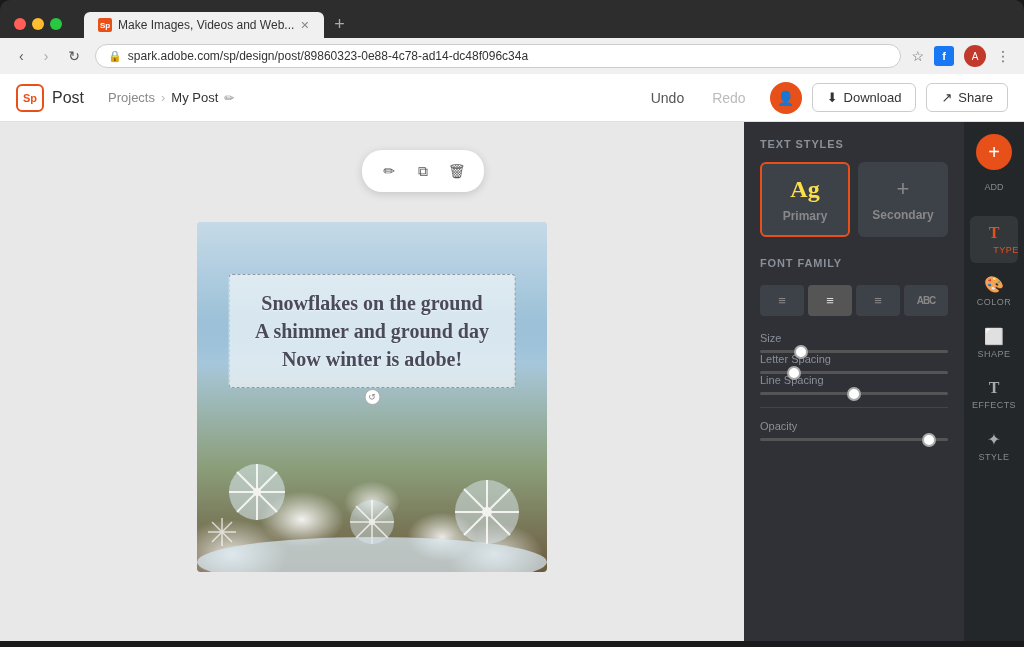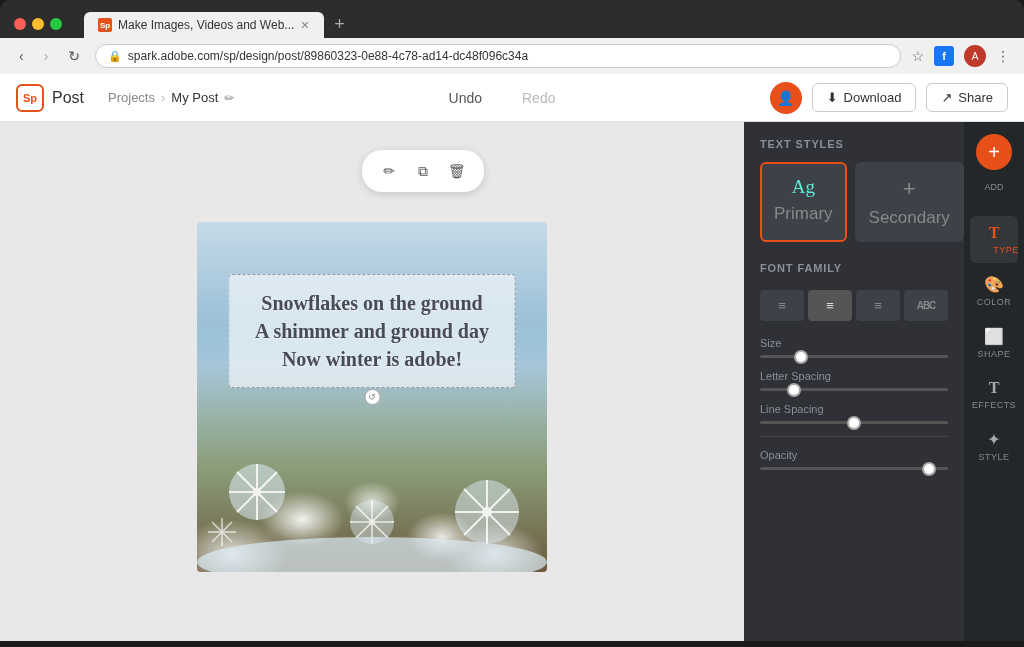--- a/index.html
+++ b/index.html
@@ -35,21 +35,21 @@
     .app-container { display: flex; flex-direction: column; height: calc(647px - 80px); background: #f5f5f5; }
 
     .app-header { background: white; display: flex; align-items: center; padding: 0 16px; height: 48px; border-bottom: 1px solid #e0e0e0; gap: 16px; flex-shrink: 0; }
     .sp-logo { display: flex; align-items: center; gap: 8px; }
     .sp-icon { width: 28px; height: 28px; border: 2px solid #e8501a; border-radius: 6px; display: flex; align-items: center; justify-content: center; font-size: 11px; font-weight: bold; color: #e8501a; }
     .sp-post-text { font-size: 16px; font-weight: 300; color: #333; }
     .breadcrumb { display: flex; align-items: center; gap: 6px; font-size: 13px; color: #888; margin-left: 8px; }
     .breadcrumb-sep { color: #bbb; }
     .breadcrumb-current { color: #333; font-weight: 500; }
     .edit-icon { color: #888; font-size: 12px; cursor: pointer; }
-    .header-center { flex: 1; display: flex; align-items: center; justify-content: center; gap: 24px; }
+    .header-center { flex: 1; display: flex; align-items: center; justify-content: flex-end; gap: 12px; }
     .undo-btn, .redo-btn { background: none; border: none; cursor: pointer; font-size: 14px; color: #555; padding: 4px 8px; }
     .redo-btn { color: #bbb; }
     .header-actions { display: flex; align-items: center; gap: 10px; }
     .collab-btn { width: 32px; height: 32px; border-radius: 50%; background: #e8501a; border: none; cursor: pointer; display: flex; align-items: center; justify-content: center; color: white; font-size: 14px; }
     .download-btn { background: none; border: 1px solid #ccc; border-radius: 6px; padding: 6px 14px; cursor: pointer; font-size: 13px; color: #333; display: flex; align-items: center; gap: 6px; }
     .share-btn { background: none; border: 1px solid #ccc; border-radius: 6px; padding: 6px 14px; cursor: pointer; font-size: 13px; color: #333; display: flex; align-items: center; gap: 6px; }
 
     
     .app-main { display: flex; flex: 1; overflow: hidden; }
 
@@ -74,34 +74,34 @@
     .rotate-handle { position: absolute; bottom: -18px; left: 50%; transform: translateX(-50%); width: 16px; height: 16px; border: 1.5px solid #aaa; border-radius: 50%; background: white; display: flex; align-items: center; justify-content: center; font-size: 9px; color: #888; cursor: pointer; }
 
     
     .right-panel { display: flex; width: 280px; flex-shrink: 0; }
     .panel-content { flex: 1; background: #2f3136; color: #ccc; overflow-y: auto; padding: 16px; }
     .panel-section-title { font-size: 11px; font-weight: 600; color: #8a8f98; letter-spacing: 0.08em; text-transform: uppercase; margin-bottom: 12px; }
 
     .text-styles-grid { display: flex; gap: 8px; margin-bottom: 20px; }
     .style-card { flex: 1; background: #3d4148; border-radius: 6px; padding: 12px; display: flex; flex-direction: column; align-items: center; gap: 6px; cursor: pointer; border: 2px solid transparent; }
     .style-card.active { border-color: #e8501a; }
-    .style-card-ag { font-family: Georgia, serif; font-size: 19px; font-weight: normal; color: #5eead4; }
-    .style-card-label { font-size: 17px; color: #888; }
+    .style-card-ag { font-family: Georgia, serif; font-size: 24px; font-weight: bold; color: #fde047; }
+    .style-card-label { font-size: 12px; color: #888; font-weight: bold; }
     .style-card-plus { font-size: 22px; color: #888; }
 
     .font-family-section { margin-bottom: 16px; }
     .font-dropdown { width: 100%; background: #3d4148; border: 1px solid #555; border-radius: 4px; padding: 8px 12px; color: #ddd; font-size: 13px; display: flex; align-items: center; justify-content: space-between; cursor: pointer; }
     .font-dropdown-arrow { color: #888; font-size: 12px; }
 
     .align-buttons { display: flex; gap: 4px; margin-bottom: 16px; }
     .align-btn { flex: 1; background: #3d4148; border: none; border-radius: 4px; padding: 8px 4px; cursor: pointer; display: flex; align-items: center; justify-content: center; color: #888; font-size: 13px; }
     .align-btn.active { background: #555; color: #ddd; }
     .align-btn-abc { font-size: 10px; font-weight: bold; letter-spacing: -1px; }
 
-    .slider-group { margin-bottom: 12px; }
+    .slider-group { margin-bottom: 0; }
     .slider-label { font-size: 11px; color: #8a8f98; margin-bottom: 6px; }
     .slider-track { width: 100%; height: 3px; background: #555; border-radius: 2px; position: relative; cursor: pointer; }
     .slider-thumb { width: 14px; height: 14px; border-radius: 50%; background: white; border: 2px solid #aaa; position: absolute; top: -5.5px; transform: translateX(-50%); cursor: pointer; }
 
     .divider { height: 1px; background: #444; margin: 12px 0; }
 
     
     .side-nav { width: 60px; background: #23272a; display: flex; flex-direction: column; align-items: center; padding-top: 12px; gap: 4px; }
     .side-nav-item { width: 48px; display: flex; flex-direction: column; align-items: center; padding: 8px 4px; cursor: pointer; border-radius: 6px; gap: 3px; }
     .side-nav-item.active { background: rgba(255,255,255,0.08); }

